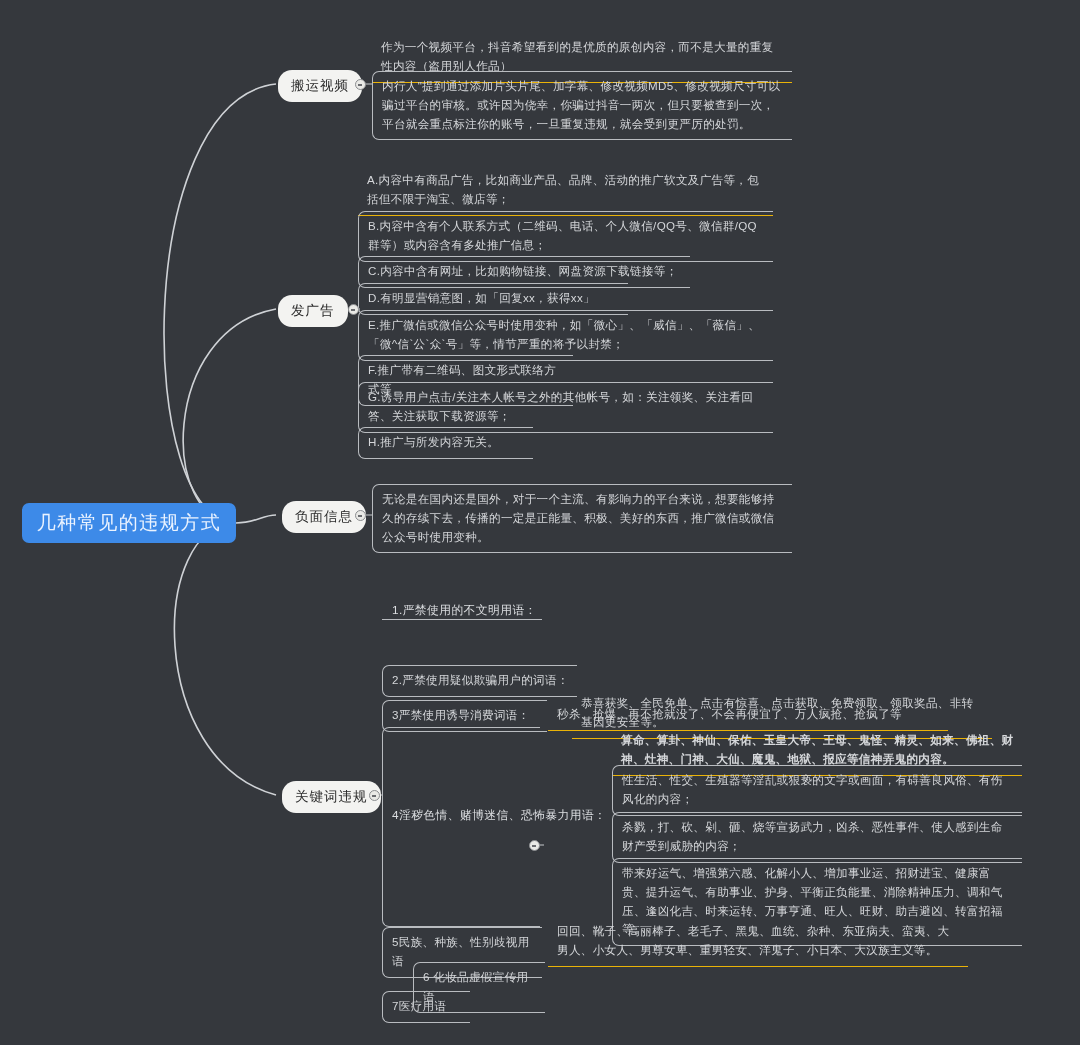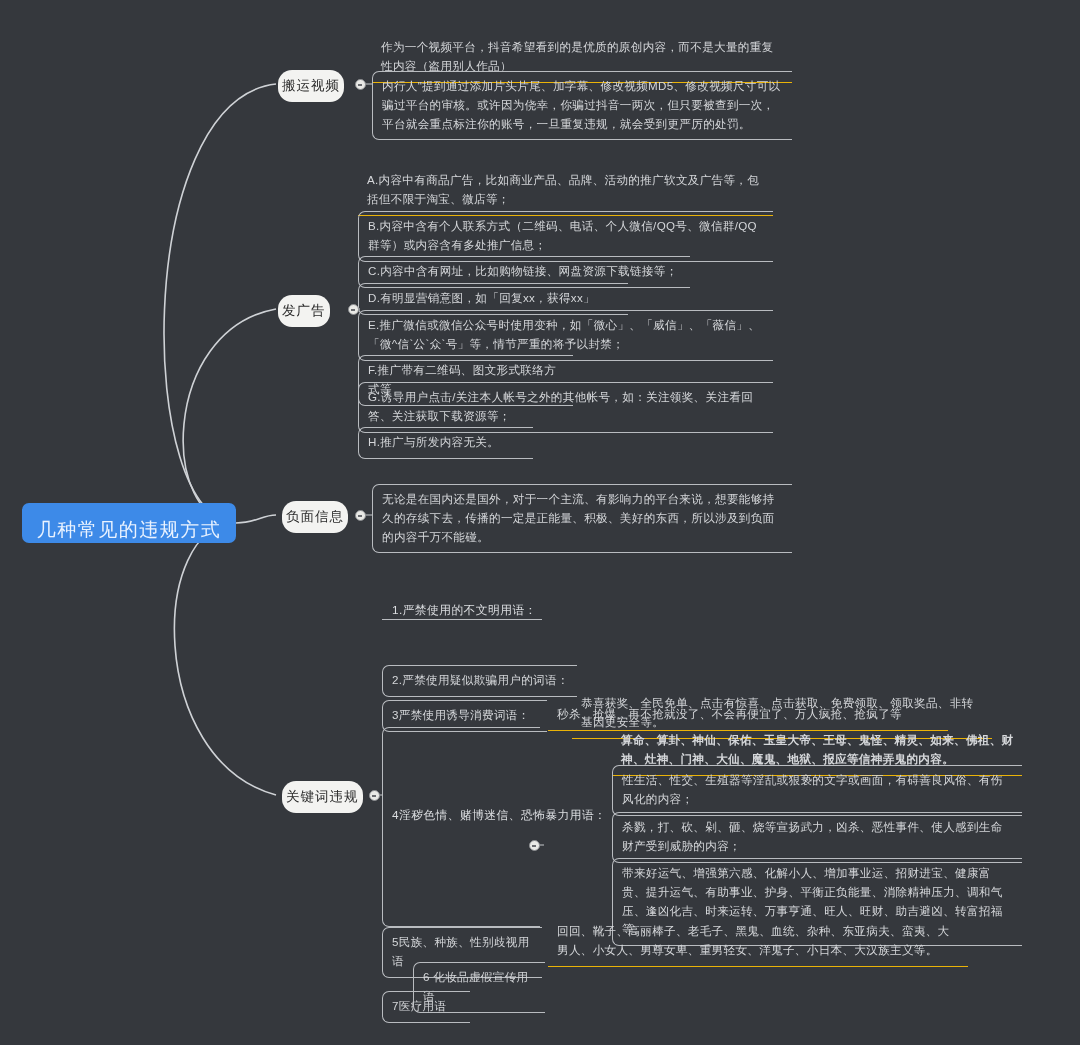--- a/index.html
+++ b/index.html
@@ -13,35 +13,35 @@
 
   #edges { position: absolute; inset: 0; width: 1080px; height: 1045px; pointer-events: none; z-index: 1; }
 
   
   .root-node {
     position: absolute;
     left: 22px; top: 503px;
     width: 214px; height: 40px;
     background: #3d8ae8;
     border-radius: 7px;
-    display: flex; align-items: flex-end; justify-content: center;
+    display: flex; align-items: center; justify-content: center;
     color: #eaf3ff;
     font-size: 19px; letter-spacing: 1.5px;
     z-index: 5;
   }
 
   
   .l2-node {
     position: absolute;
     background: #f3f3f1;
     border-radius: 14px;
     color: #2b2b2b;
     font-size: 13.5px;
     letter-spacing: 1px;
-    padding: 7px 4px;
+    padding: 7px 13px;
     white-space: nowrap;
     z-index: 5;
   }
   .handle {
     position: absolute;
     width: 11px; height: 11px;
     border-radius: 50%;
     background: #e9e9e6;
     border: 1.5px solid #8b8d90;
     z-index: 6;
@@ -137,21 +137,21 @@
   <div class="leaf bracket" style="left:358px; top:310px; width:415px;">E.推广微信或微信公众号时使用变种，如「微心」、「威信」、「薇信」、「微^信`公`众`号」等，情节严重的将予以封禁；</div>
   <div class="leaf bracket" style="left:358px; top:355px; width:215px;">F.推广带有二维码、图文形式联络方式等</div>
   <div class="leaf bracket" style="left:358px; top:382px; width:415px;">G.诱导用户点击/关注本人帐号之外的其他帐号，如：关注领奖、关注看回答、关注获取下载资源等；</div>
   <div class="leaf bracket" style="left:358px; top:427px; width:175px;">H.推广与所发内容无关。</div>
 
   <div class="l2-node" style="left:282px; top:501px;">
     <span>负面信息</span>
   </div>
   <div class="handle" style="left:355px; top:510px;"></div>
 
-  <div class="leaf bracket" style="left:372px; top:484px; width:420px;">无论是在国内还是国外，对于一个主流、有影响力的平台来说，想要能够持久的存续下去，传播的一定是正能量、积极、美好的东西，所以涉及到负面的内容千万不能碰。</div>
+  <div class="leaf bracket" style="left:372px; top:484px; width:420px;">无论是在国内还是国外，对于一个主流、有影响力的平台来说，想要能够持久的存续下去，传播的一定是正能量、积极、美好的东西，推广微信或微信公众号时使用变种。</div>
 
   <div class="l2-node" style="left:282px; top:781px;">
     <span>关键词违规</span>
   </div>
   <div class="handle" style="left:369px; top:790px;"></div>
 
   <div class="klabel" style="left:392px; top:603px;">1.严禁使用的不文明用语：</div>
   <div class="leaf underline" style="left:382px; top:619px; width:160px; height:0; padding:0; border-bottom:1px solid #b9bcc0;"></div>
 
   <div class="leaf bracket" style="left:382px; top:665px; width:195px; border-right:none;">2.严禁使用疑似欺骗用户的词语：</div>

